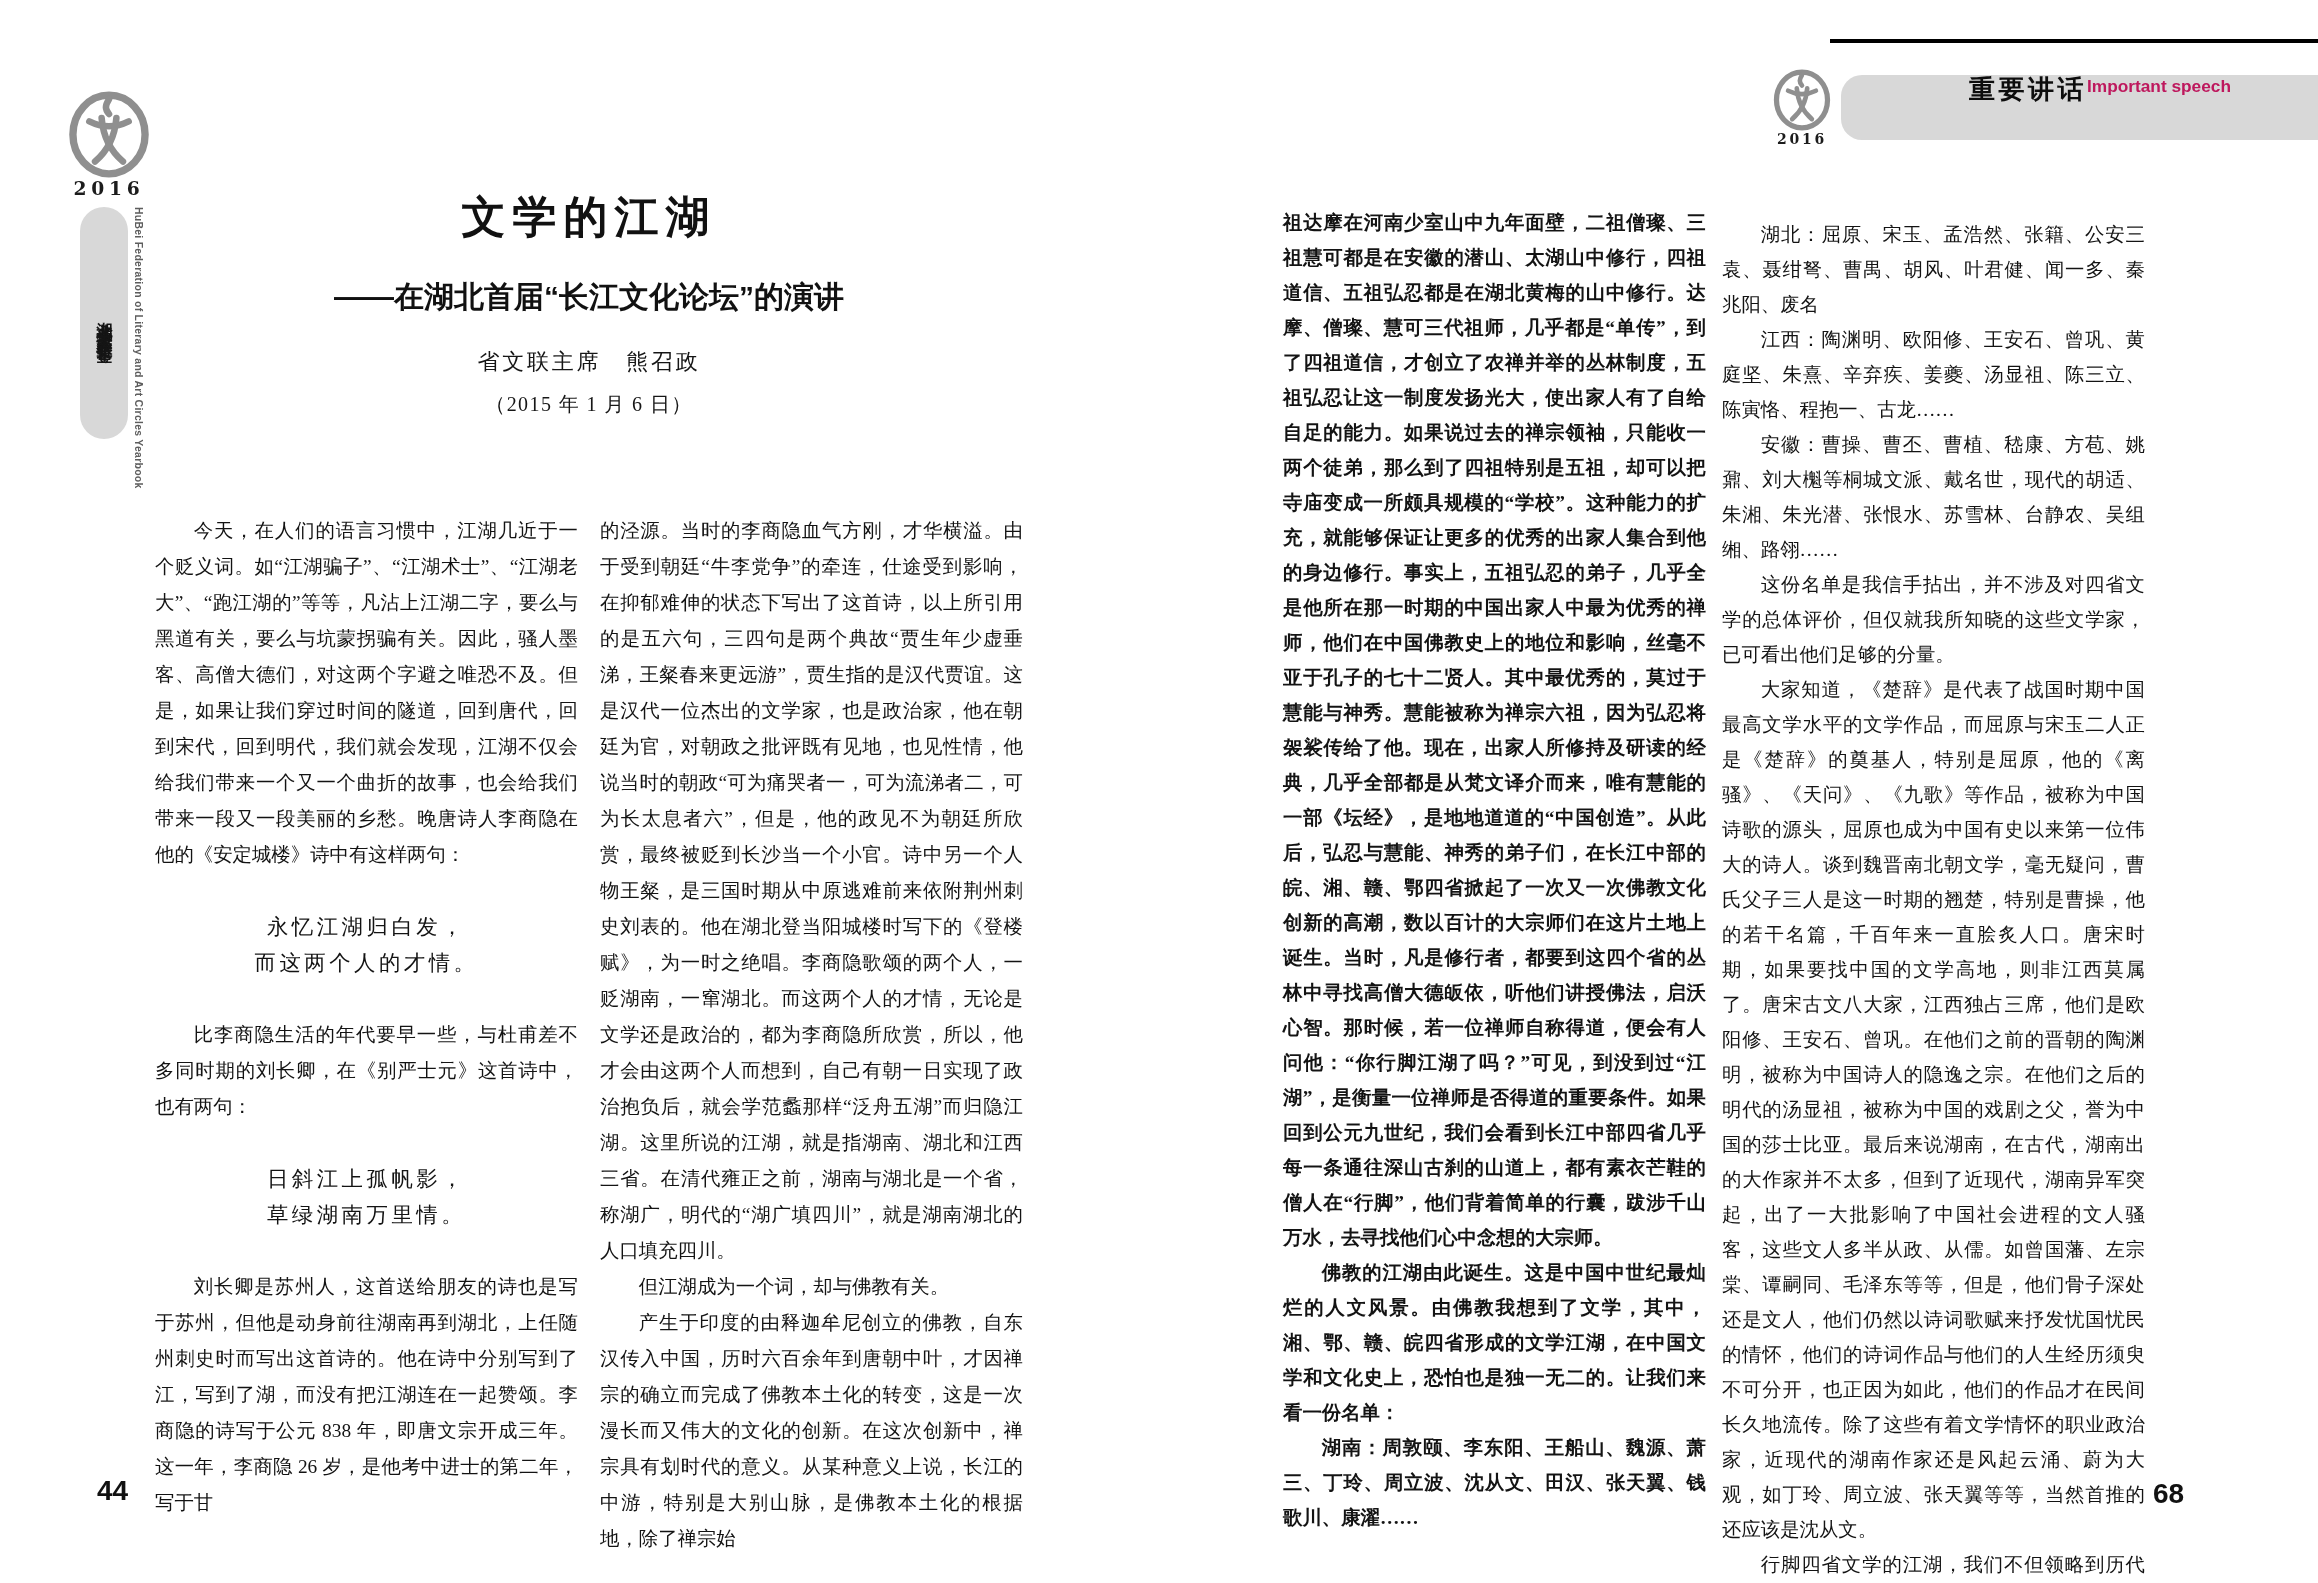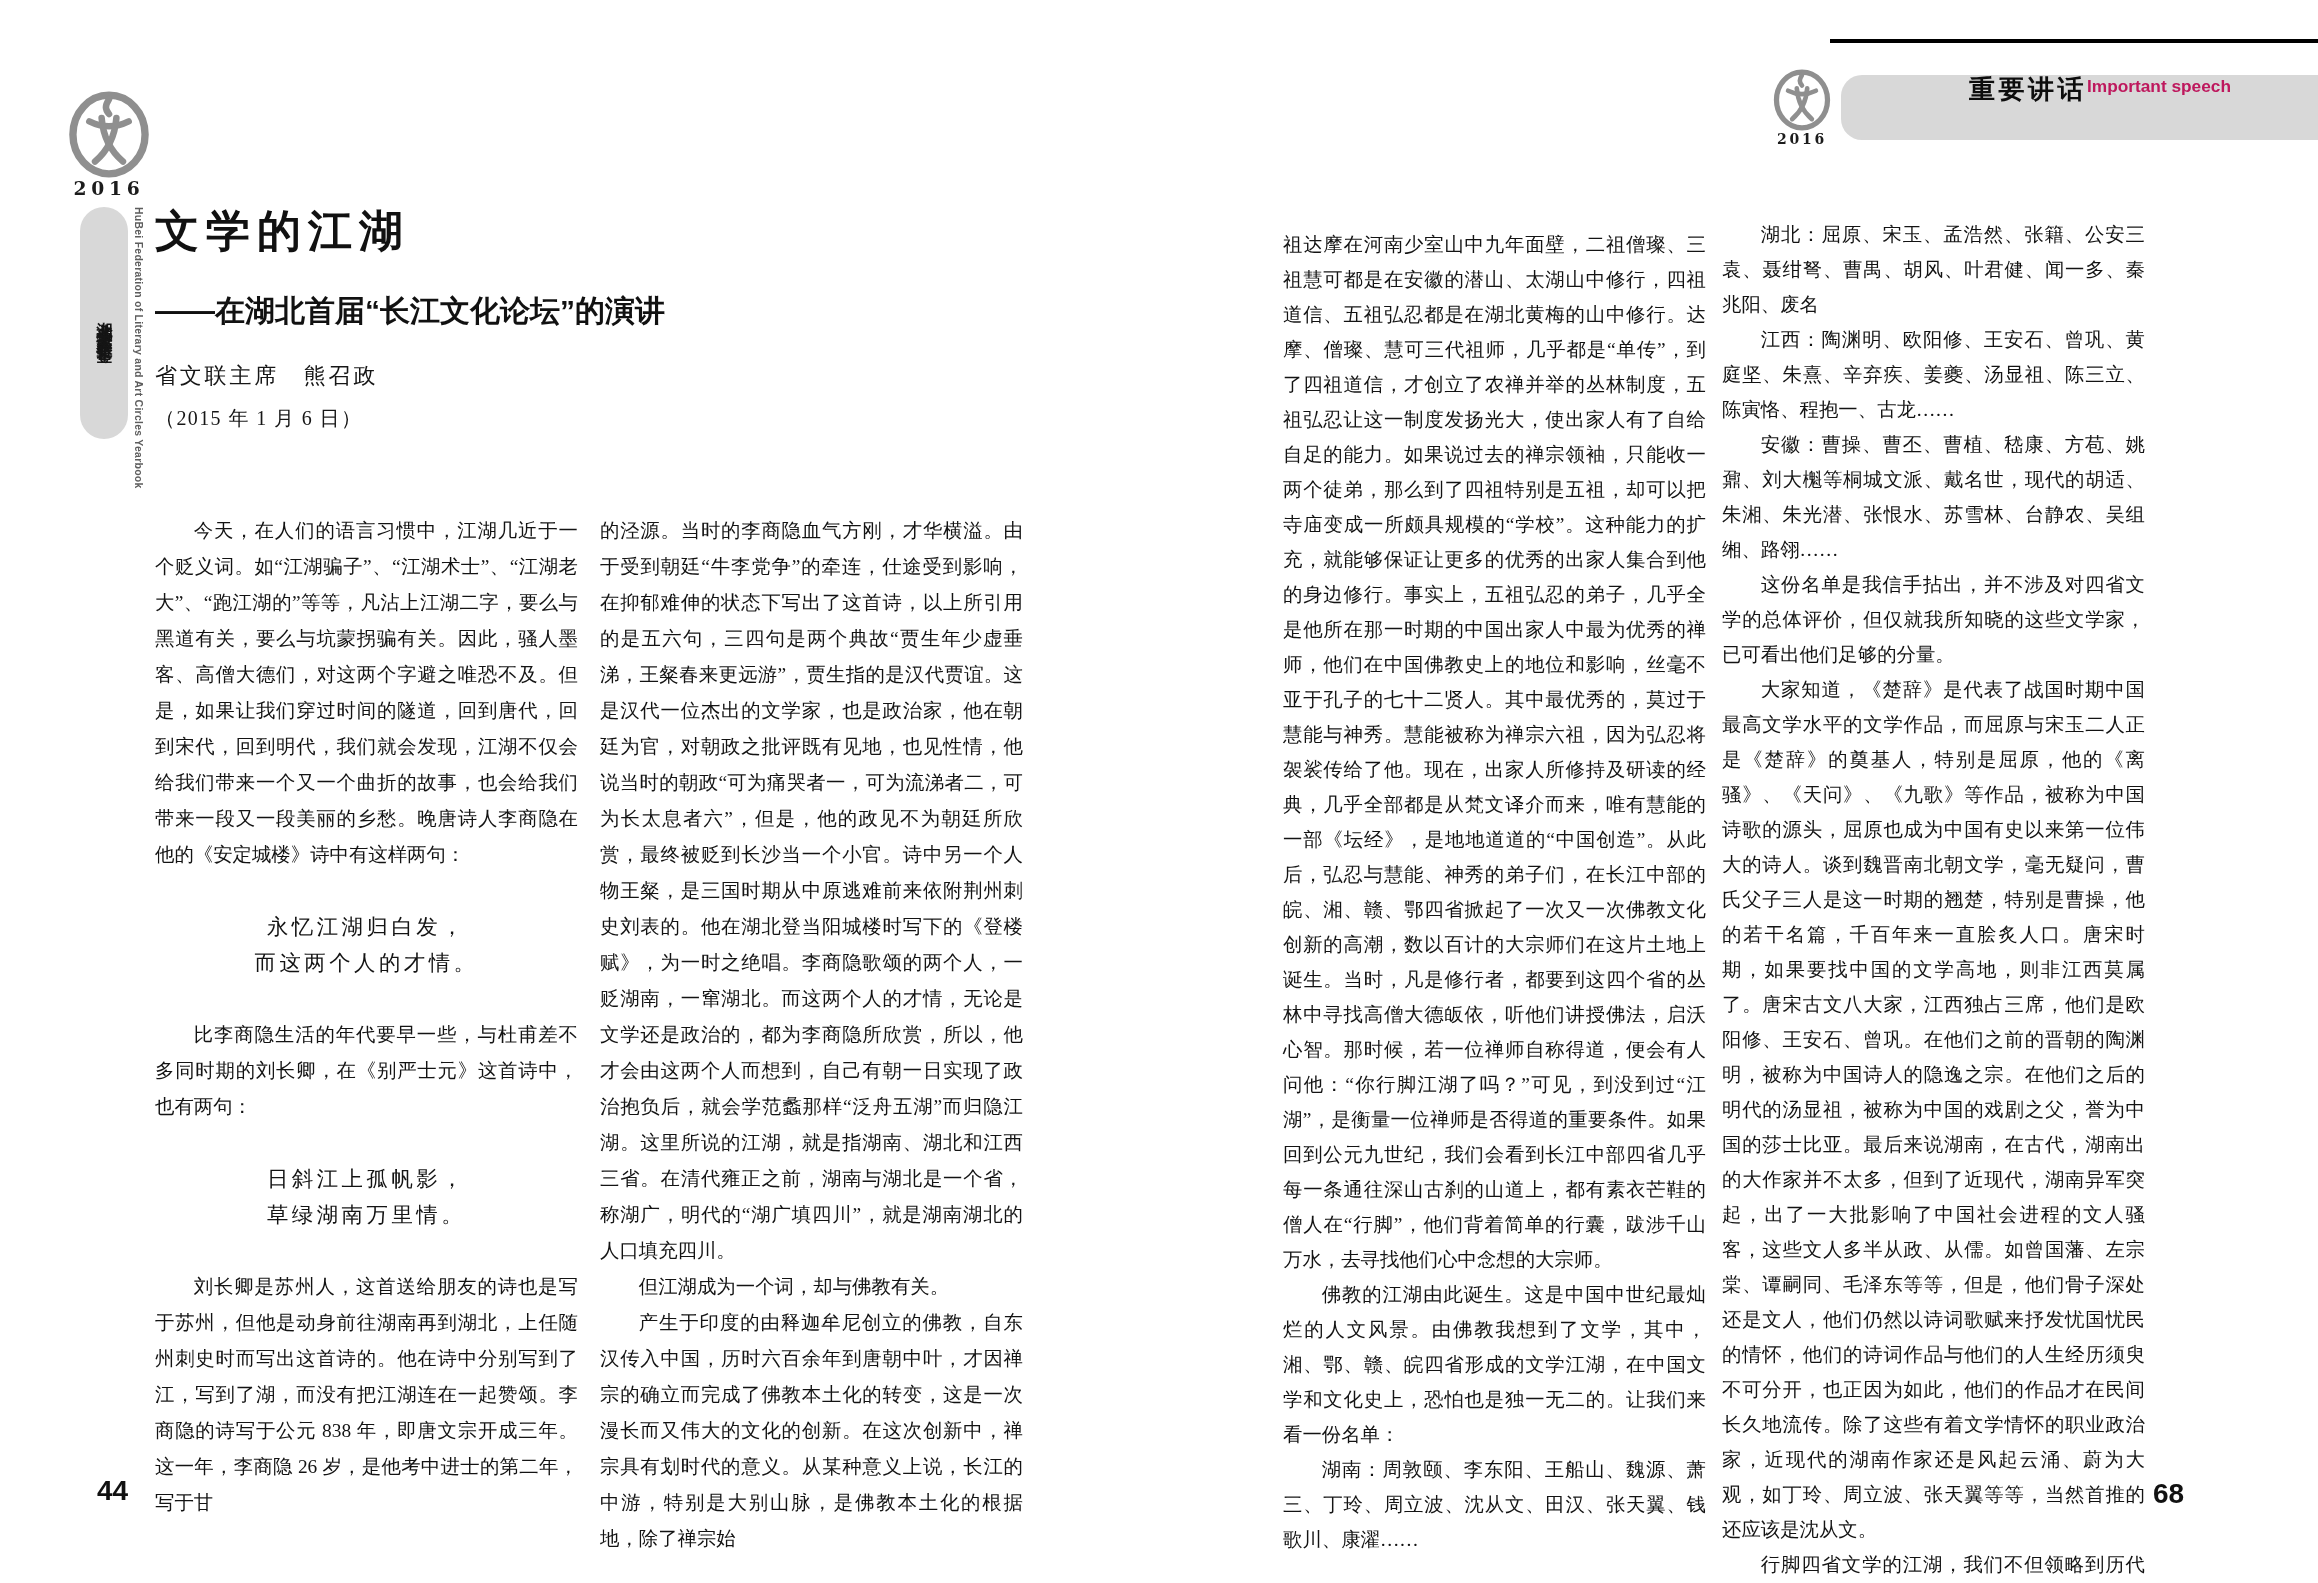--- a/index.html
+++ b/index.html
@@ -12,38 +12,38 @@
   .year-left{position:absolute;left:64px;top:177px;width:90px;text-align:center;
              font-family:"DejaVu Serif",serif;font-weight:bold;font-size:18.7px;letter-spacing:4.8px;color:#1c1c1c;}
   .pill{position:absolute;left:80px;top:207px;width:48px;height:232px;background:#d8d8d8;
         border-radius:24px;display:flex;align-items:center;justify-content:center;}
   .pill-text{writing-mode:vertical-rl;text-orientation:upright;font-family:"Liberation Sans",sans-serif;
              font-weight:700;font-size:16px;letter-spacing:2.1px;color:#151515;}
   .en-vert{position:absolute;left:133px;top:207px;height:290px;writing-mode:vertical-rl;
            font-family:"Liberation Sans",sans-serif;font-weight:700;font-size:10.4px;color:#5d5d5d;letter-spacing:0.3px;}
 
   
-  .title-block{position:absolute;left:155px;top:202px;width:868px;text-align:left;}
+  .title-block{position:absolute;left:155px;top:188px;width:868px;text-align:center;}
   .doc-title{font-size:44px;font-weight:bold;letter-spacing:7px;color:#111;}
   .doc-subtitle{margin-top:30px;font-family:"Liberation Sans",sans-serif;font-weight:bold;font-size:30px;color:#111;}
   .doc-author{margin-top:29px;font-size:22px;letter-spacing:2.8px;color:#161616;}
   .doc-date{margin-top:14px;font-size:20px;letter-spacing:1.4px;color:#161616;}
 
   
   .col{position:absolute;width:423px;font-size:19.4px;text-align:justify;color:#131313;}
   .col-left{line-height:36px;}
   .col-right{line-height:35px;}
   .col .pg{margin:0;}
   .col .para{text-indent:2em;}
   .col .cont{text-indent:0;}
   .col .poem{text-align:center;text-indent:0;white-space:pre-line;font-size:21.4px;
              letter-spacing:3.5px;margin:36px 0;font-weight:500;}
   .l1{left:155px;top:513px;}
   .l2{left:600px;top:513px;}
-  .r1{left:1283px;top:227px;}
+  .r1{left:1283px;top:205px;font-weight:bold;}
   .r2{left:1722px;top:217px;}
 
   
   .hdr-line{position:absolute;left:1830px;top:39px;width:489px;height:4.1px;background:#000;}
   .logo-right{left:1773px;top:68px;width:58px;height:64px;}
   .year-right{position:absolute;left:1766px;top:131px;width:72px;text-align:center;
               font-family:"DejaVu Serif",serif;font-weight:bold;font-size:14px;letter-spacing:2.8px;color:#1c1c1c;}
   .banner{position:absolute;left:1841px;top:75px;width:478px;height:65px;background:#d8d8d8;
           border-radius:21px 0 0 21px;padding-left:40px;box-sizing:border-box;
           display:flex;flex-direction:row;justify-content:center;}

